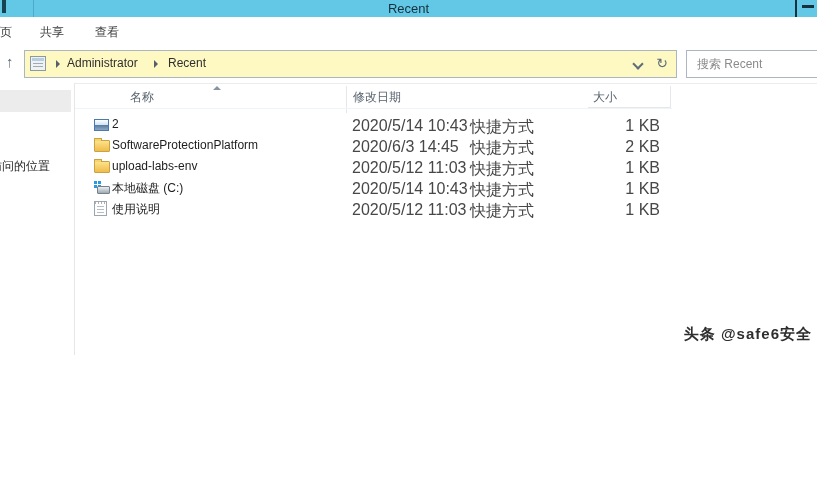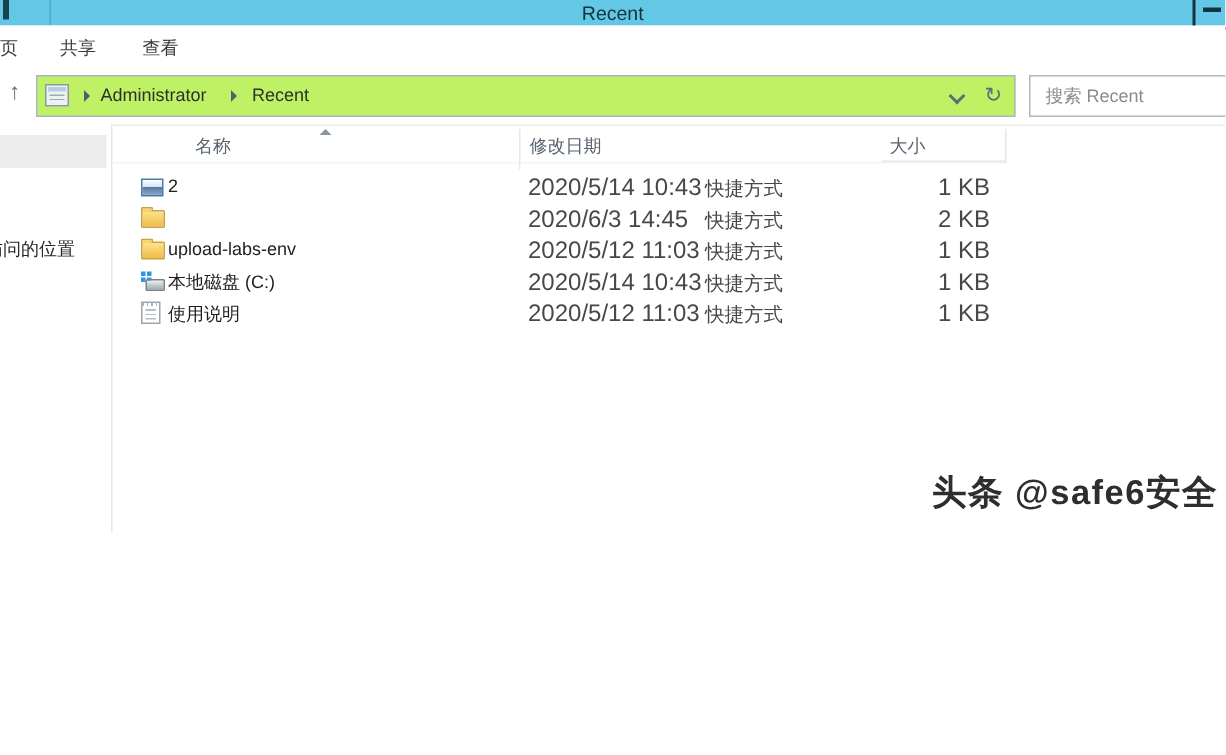--- a/index.html
+++ b/index.html
@@ -21,21 +21,21 @@
            border-bottom:1px solid #e4e4e4;}
   .tab{position:absolute;top:7px;font-size:12px;color:#3c3c3c;cursor:default;}
   .tab-home{left:0;}
   .tab-share{left:40px;}
   .tab-view{left:95px;}
 
   
   .toolbar{position:absolute;left:0;top:46px;width:817px;height:37px;background:#fff;}
   .up-arrow{position:absolute;left:6px;top:7px;font-size:15px;color:#61707c;}
   .addressbar{position:absolute;left:24px;top:4px;width:651px;height:26px;
-              border:1px solid #aab6c1;background:#bef264;}
+              border:1px solid #aab6c1;background:#fef9c3;}
   .addr-icon{position:absolute;left:5px;top:5px;width:14px;height:13px;
              border:1px solid #8c98a2;background:#eef2f5;}
   .addr-icon::before{content:"";position:absolute;left:1px;top:1px;right:1px;height:3px;background:#b9cedd;}
   .addr-icon::after{content:"";position:absolute;left:2px;top:6px;right:2px;height:5px;
              background:repeating-linear-gradient(180deg,#9fabb4 0 1px,transparent 1px 3px);}
   .crumb-sep{position:absolute;top:9px;width:0;height:0;
              border-left:4px solid #555f69;border-top:4px solid transparent;border-bottom:4px solid transparent;}
   .crumb-sep1{left:31px;}
   .crumb-sep2{left:129px;}
   .crumb{position:absolute;top:5px;font-size:12px;color:#2f2f2f;white-space:nowrap;}
@@ -71,21 +71,21 @@
             border-top:4px solid #44505a;}
   .hdr-size{position:absolute;left:518px;top:5px;}
   .hdr-sep2{position:absolute;left:595px;top:2px;width:1px;height:22px;background:#e3e8ec;}
   .hdr-underline-full{position:absolute;left:0;top:24px;width:597px;height:1px;background:#f1f4f6;}
   .hdr-underline{position:absolute;left:513px;top:23px;width:83px;height:1px;background:#e3e8ec;}
 
   .rows{position:absolute;left:0;top:30px;width:700px;}
   .frow{position:relative;height:21px;}
   .fname{position:absolute;left:37px;top:3px;font-size:12px;color:#1d1d1d;white-space:nowrap;}
   .fdate{position:absolute;left:277px;top:3px;font-size:16px;color:#474747;white-space:nowrap;}
-  .ftype{position:absolute;left:395px;top:3px;font-size:13px;color:#474747;white-space:nowrap;}
+  .ftype{position:absolute;left:395px;top:3px;font-size:16px;color:#474747;white-space:nowrap;}
   .fsize{position:absolute;left:495px;top:3px;width:90px;font-size:16px;color:#474747;text-align:right;white-space:nowrap;}
   .ficon{position:absolute;left:19px;top:4px;}
 
   .ficon.ic-folder-icon{top:5px;width:14px;height:10px;
         background:linear-gradient(#fde28a,#efbc4b);border:1px solid #c9a244;border-radius:1px;}
   .ficon.ic-folder-icon::before{content:"";position:absolute;top:-3px;left:-1px;width:6px;height:2px;
         background:#f6d46d;border:1px solid #c9a244;border-bottom:none;border-radius:1px 1px 0 0;}
 
   .ficon.ic-image-file-icon{top:5px;width:13px;height:10px;border:1px solid #4b79ad;
         background:linear-gradient(180deg,#ffffff 0%,#cfe6f7 48%,#56779c 48%,#8aa9c4 100%);}
@@ -96,21 +96,21 @@
   .ficon.ic-disk-icon::after{content:"";position:absolute;right:0;bottom:0;width:11px;height:6px;
         background:linear-gradient(#eceff1,#9daab2);border:1px solid #75828b;border-radius:1px;}
 
   .ficon.ic-text-file-icon{top:3px;width:11px;height:13px;background:#fff;border:1px solid #9ba6ae;}
   .ficon.ic-text-file-icon::before{content:"";position:absolute;left:0;top:0;width:100%;height:2px;
         background:repeating-linear-gradient(90deg,#a9b2ba 0 1px,transparent 1px 3px);}
   .ficon.ic-text-file-icon::after{content:"";position:absolute;left:2px;top:4px;right:2px;height:7px;
         background:repeating-linear-gradient(180deg,#b6bec5 0 1px,transparent 1px 3px);}
 
   
-  .watermark{position:absolute;right:5px;bottom:11px;font-size:23px;font-weight:bold;
+  .watermark{position:absolute;right:5px;bottom:11px;font-size:15px;font-weight:bold;
              color:#2e2e2e;letter-spacing:1px;
              text-shadow:1px 1px 0 #fff,2px 2px 2px rgba(255,255,255,.85),-1px -1px 1px rgba(255,255,255,.6);}
 </style>
 </head>
 <body>
 
 <div id="root">
 
   <div class="titlebar">
     <span class="qat-glyph"></span>
@@ -160,20 +160,21 @@
     <div class="rows">
         <div class="frow">
     <span class="ficon ic-image-file-icon"></span>
     <span class="fname">2</span>
     <span class="fdate">2020/5/14 10:43</span>
     <span class="ftype">快捷方式</span>
     <span class="fsize">1 KB</span>
   </div>
         <div class="frow">
     <span class="ficon ic-folder-icon"></span>
+    <span class="fname">SoftwareProtectionPlatform</span>
     <span class="fdate">2020/6/3 14:45</span>
     <span class="ftype">快捷方式</span>
     <span class="fsize">2 KB</span>
   </div>
         <div class="frow">
     <span class="ficon ic-folder-icon"></span>
     <span class="fname">upload-labs-env</span>
     <span class="fdate">2020/5/12 11:03</span>
     <span class="ftype">快捷方式</span>
     <span class="fsize">1 KB</span>

